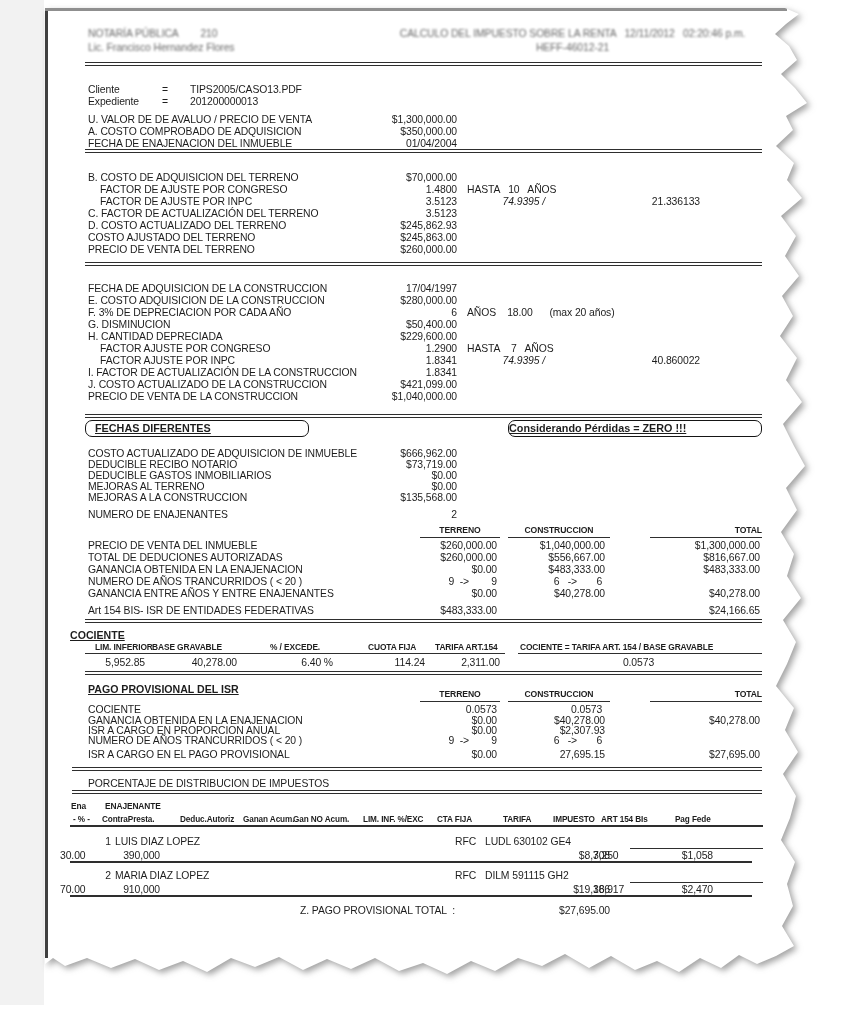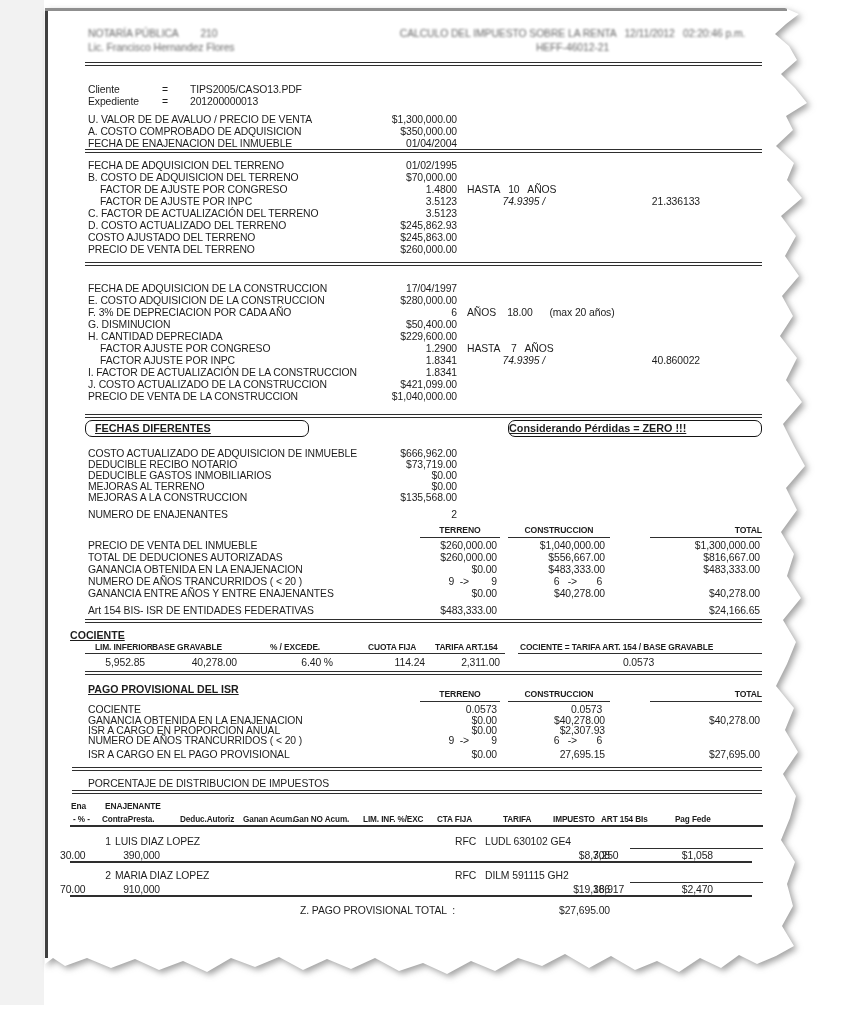--- a/index.html
+++ b/index.html
@@ -86,24 +86,20 @@
   <div class="r" style="top:118px">
         <span class="lb">A. COSTO COMPROBADO DE ADQUISICION</span>
         <span class="v1">$350,000.00</span>
       </div>
   <div class="r" style="top:130px">
         <span class="lb">FECHA DE ENAJENACION DEL INMUEBLE</span>
         <span class="v1">01/04/2004</span>
       </div>
   <div class="dr" style="top:141px"></div>
 
-  <div class="r" style="top:152px">
-        <span class="lb">FECHA DE ADQUISICION DEL TERRENO</span>
-        <span class="v1">01/02/1995</span>
-      </div>
   <div class="r" style="top:164px">
         <span class="lb">B. COSTO DE ADQUISICION DEL TERRENO</span>
         <span class="v1">$70,000.00</span>
       </div>
   <div class="r" style="top:176px">
         <span class="lbi">FACTOR DE AJUSTE POR CONGRESO</span>
         <span class="v1">1.4800</span>
         <span class="ex">HASTA   10   AÑOS</span>
       </div>
   <div class="r" style="top:188px">

